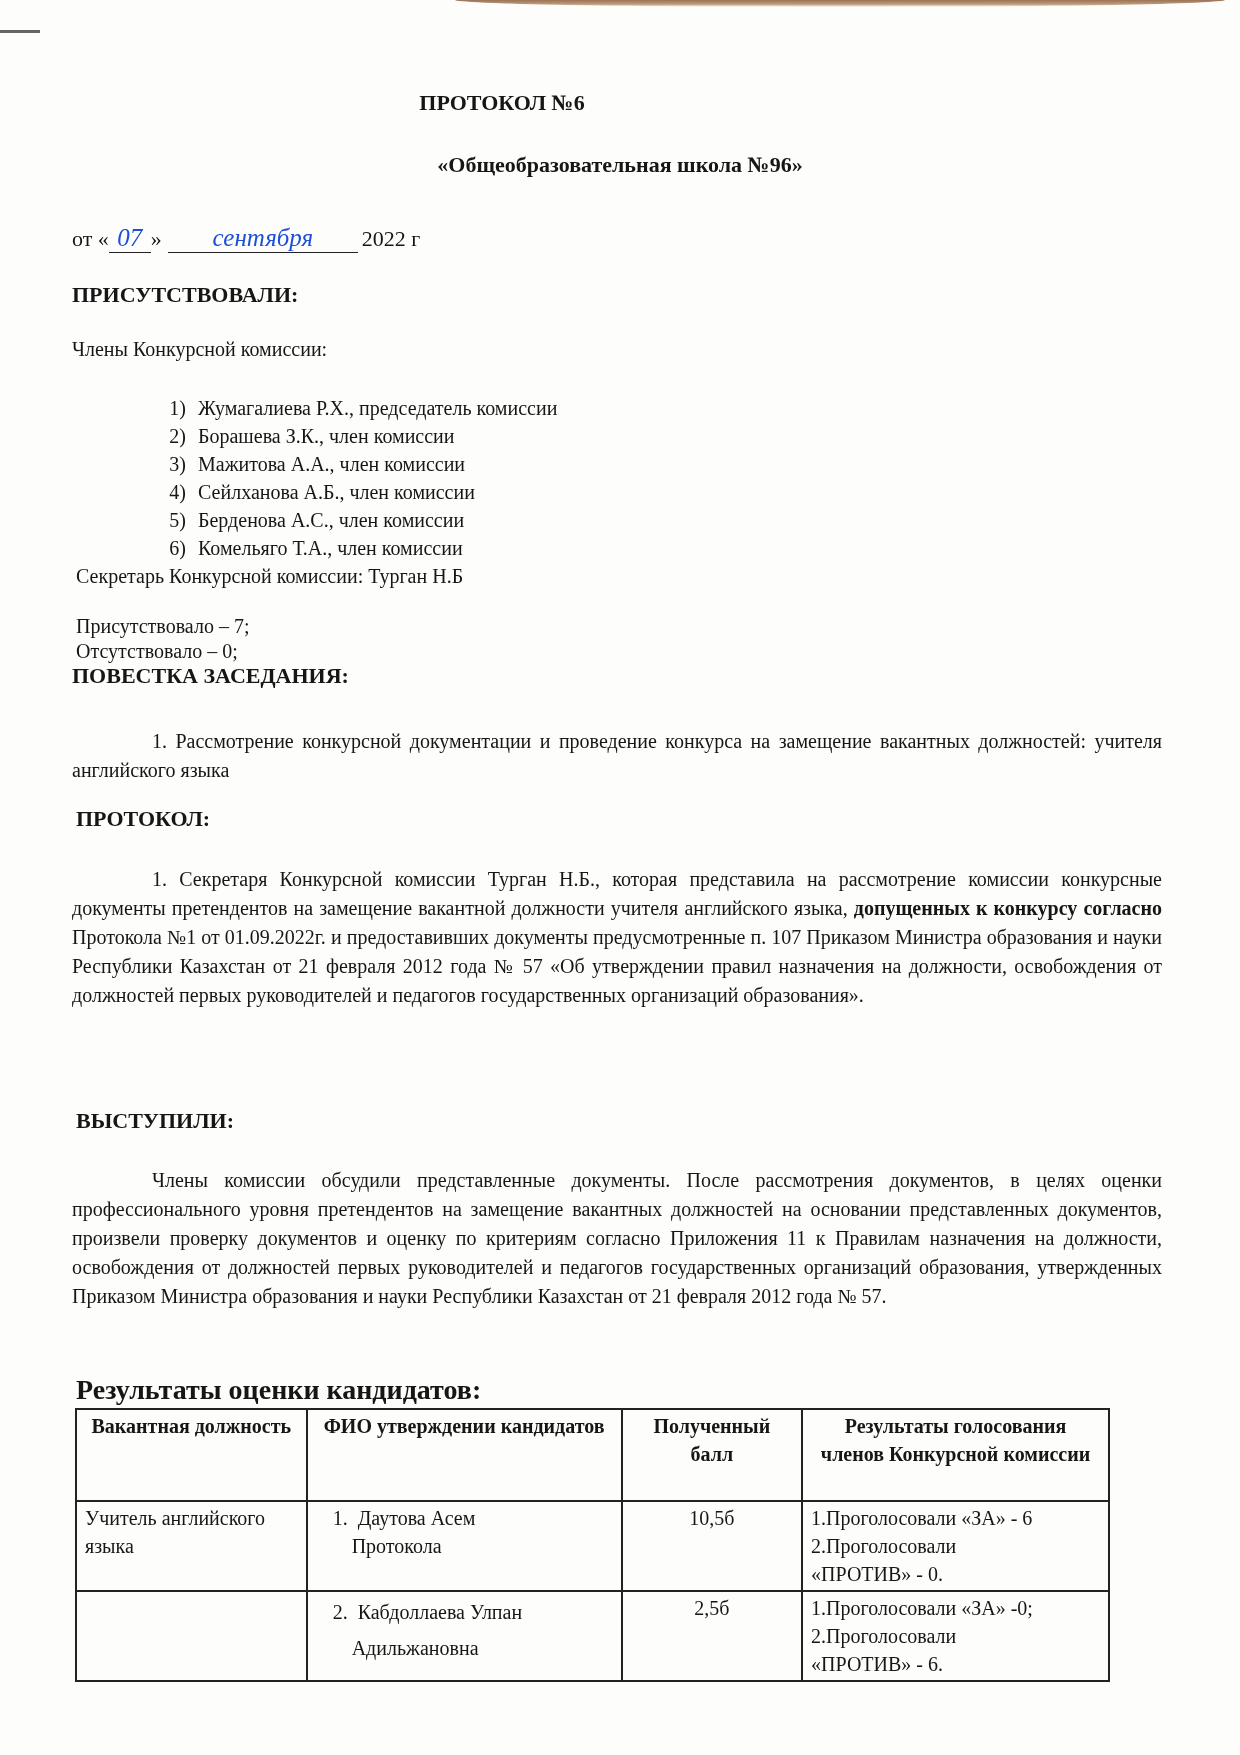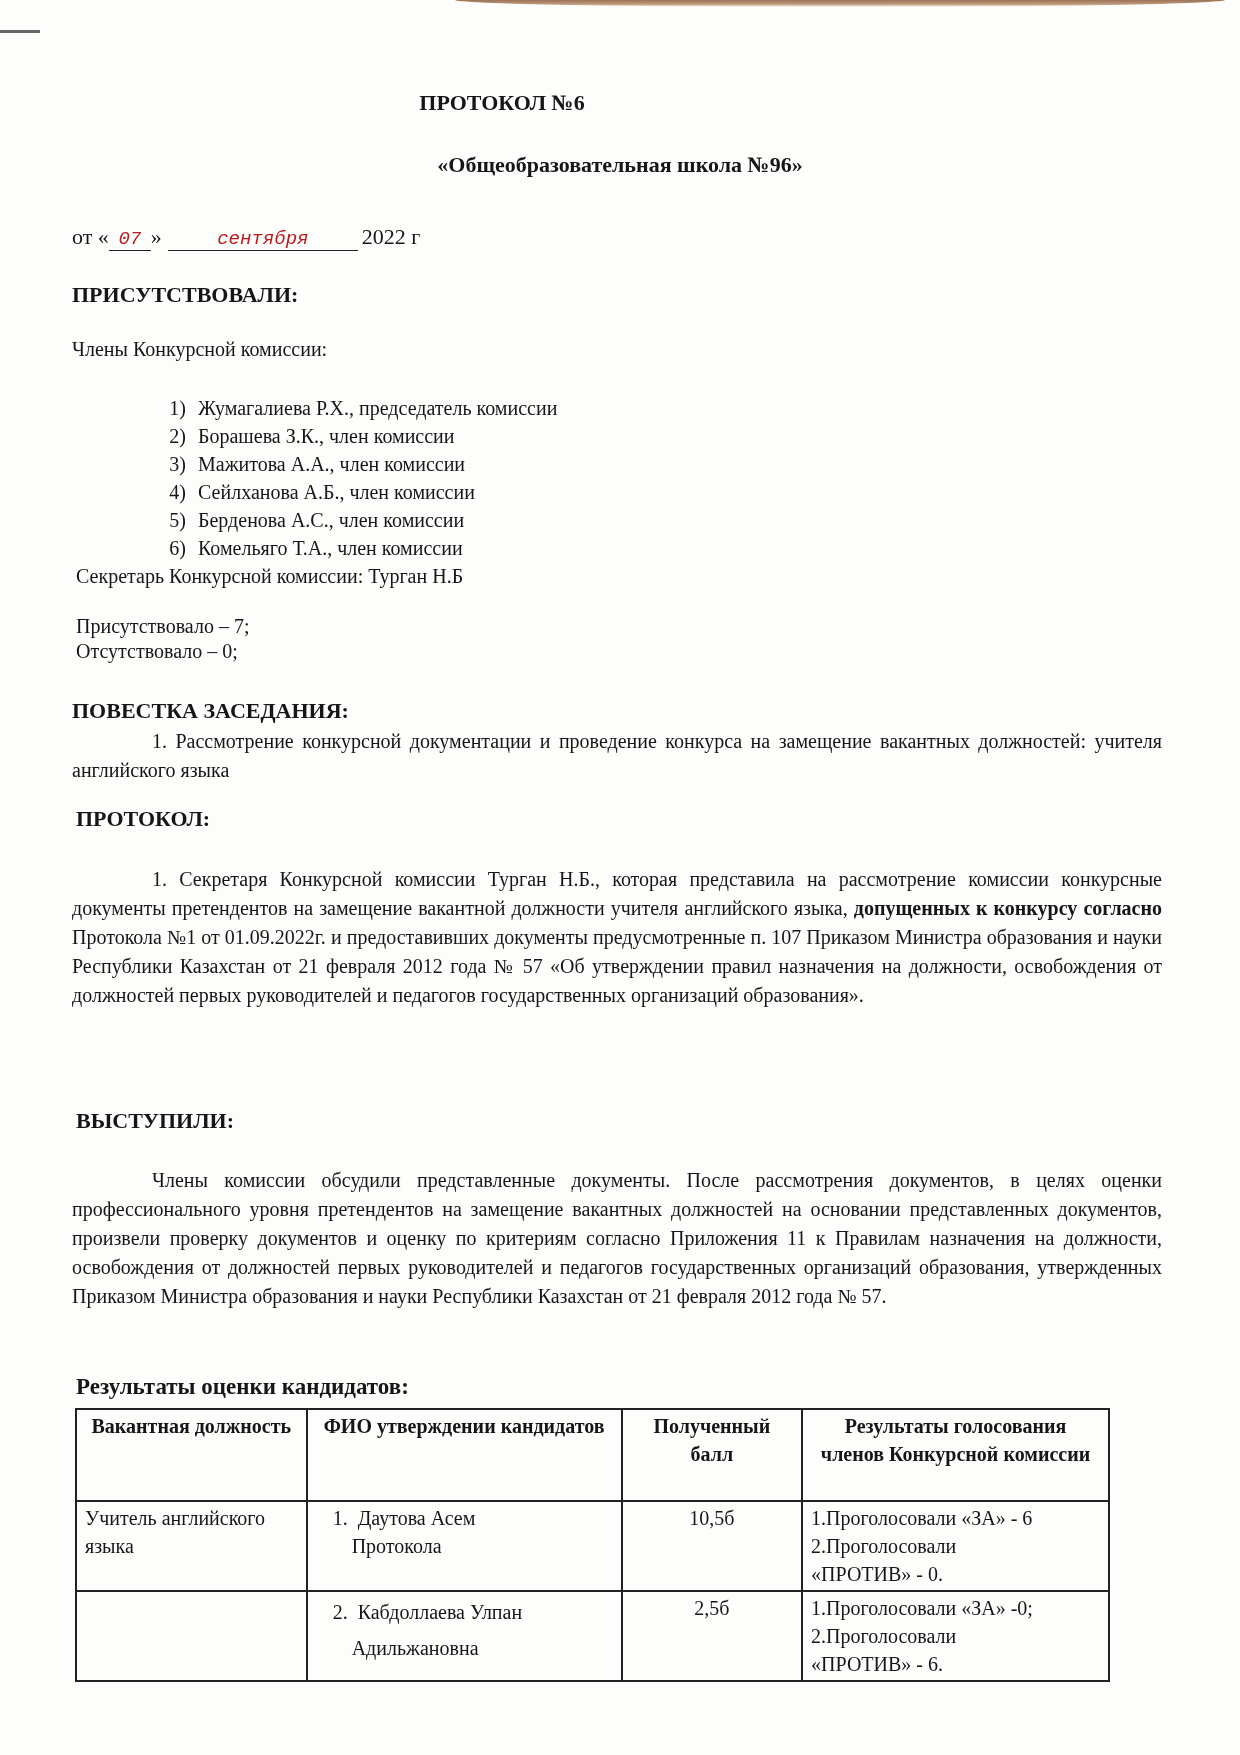--- a/index.html
+++ b/index.html
@@ -13,31 +13,31 @@
     border-radius: 0 0 50% 50% / 0 0 100% 100%; opacity: .85;
   }
   .scan-mark-left {
     position: absolute; top: 30px; left: 0; width: 40px; height: 3px; background: #666;
   }
   .page { position: absolute; left: 0; top: 0; width: 1240px; height: 1755px; }
   .abs { position: absolute; white-space: nowrap; }
   .title { left: 0; width: 1004px; text-align: center; font-weight: bold; font-size: 22px; top: 90px; }
   .subtitle { left: 0; width: 1240px; text-align: center; font-weight: bold; font-size: 22px; line-height: 29px; top: 150px; }
   .date-line { left: 72px; top: 224px; font-size: 22px; }
-  .hand { font-family: Liberation Mono, monospace; font-style: italic; color: #b91c1c; font-size: 19px; }
+  .hand { font-family: Liberation Serif, serif; font-style: italic; color: #1d4ed8; font-size: 25px; }
   .blank { display: inline-block; border-bottom: 1px solid #222; text-align: center; vertical-align: baseline; }
   .blank-day { width: 42px; }
   .blank-month { width: 190px; margin-left: 6px; margin-right: 4px; }
   .h-section { font-weight: bold; font-size: 22px; left: 72px; }
   .body-text { font-size: 20px; }
   .members { left: 150px; top: 394px; font-size: 20px; line-height: 28px; }
   .members .num { display: inline-block; width: 36px; text-align: right; margin-right: 12px; }
   .para { position: absolute; left: 72px; width: 1090px; font-size: 20px; line-height: 29px; text-align: justify; white-space: normal; }
   .para .indent { display: inline-block; width: 80px; }
-  .table-caption { left: 76px; top: 1374px; font-weight: bold; font-size: 23px; }
+  .table-caption { left: 76px; top: 1374px; font-weight: bold; font-size: 28px; }
   table.results {
     position: absolute; left: 75px; top: 1408px; width: 1035px;
     border-collapse: collapse; font-size: 20px; line-height: 28px;
   }
   table.results th, table.results td { border: 2px solid #222; vertical-align: top; padding: 2px 8px; }
   table.results th { font-weight: bold; text-align: center; height: 86px; }
   table.results td.pos { text-align: left; }
   table.results td.score { text-align: center; }
   table.results td.name { padding-left: 44px; }
   table.results .cand-num { display: inline-block; width: 30px; margin-left: -34px; text-align: right; margin-right: 10px; }
@@ -74,21 +74,21 @@
     <div><span class="num">3)</span><span>Мажитова А.А., член комиссии</span></div>
     <div><span class="num">4)</span><span>Сейлханова А.Б., член комиссии</span></div>
     <div><span class="num">5)</span><span>Берденова А.С., член комиссии</span></div>
     <div><span class="num">6)</span><span>Комельяго Т.А., член комиссии</span></div>
   </div>
 
   <div class="abs body-text" style="left:76px; top:565px;">Секретарь Конкурсной комиссии: Турган Н.Б</div>
   <div class="abs body-text" style="left:76px; top:615px;">Присутствовало – 7;</div>
   <div class="abs body-text" style="left:76px; top:640px;">Отсутствовало – 0;</div>
 
-  <div class="abs h-section" style="top:663px;margin-top:35px;">ПОВЕСТКА ЗАСЕДАНИЯ:</div>
+  <div class="abs h-section" style="top:663px;">ПОВЕСТКА ЗАСЕДАНИЯ:</div>
 
   <div class="para" style="top:727px;"><span class="indent"></span><span>1. Рассмотрение конкурсной документации и проведение конкурса на замещение вакантных должностей: учителя английского языка</span></div>
 
   <div class="abs h-section" style="top:806px; left:76px;">ПРОТОКОЛ:</div>
 
   <div class="para" style="top:865px;"><span class="indent"></span><span>1. Секретаря Конкурсной комиссии Турган Н.Б., которая представила на рассмотрение комиссии конкурсные документы претендентов на замещение вакантной должности учителя английского языка, </span><b>допущенных к конкурсу согласно</b><span> Протокола №1 от 01.09.2022г. и предоставивших документы предусмотренные п. 107 Приказом Министра образования и науки Республики Казахстан от 21 февраля 2012 года № 57 «Об утверждении правил назначения на должности, освобождения от должностей первых руководителей и педагогов государственных организаций образования».</span></div>
 
   <div class="abs h-section" style="top:1108px; left:76px;">ВЫСТУПИЛИ:</div>
 
   <div class="para" style="top:1166px;"><span class="indent"></span><span>Члены комиссии обсудили представленные документы. После рассмотрения документов, в целях оценки профессионального уровня претендентов на замещение вакантных должностей на основании представленных документов, произвели проверку документов и оценку по критериям согласно Приложения 11 к Правилам назначения на должности, освобождения от должностей первых руководителей и педагогов государственных организаций образования, утвержденных Приказом Министра образования и науки Республики Казахстан от 21 февраля 2012 года № 57.</span></div>

